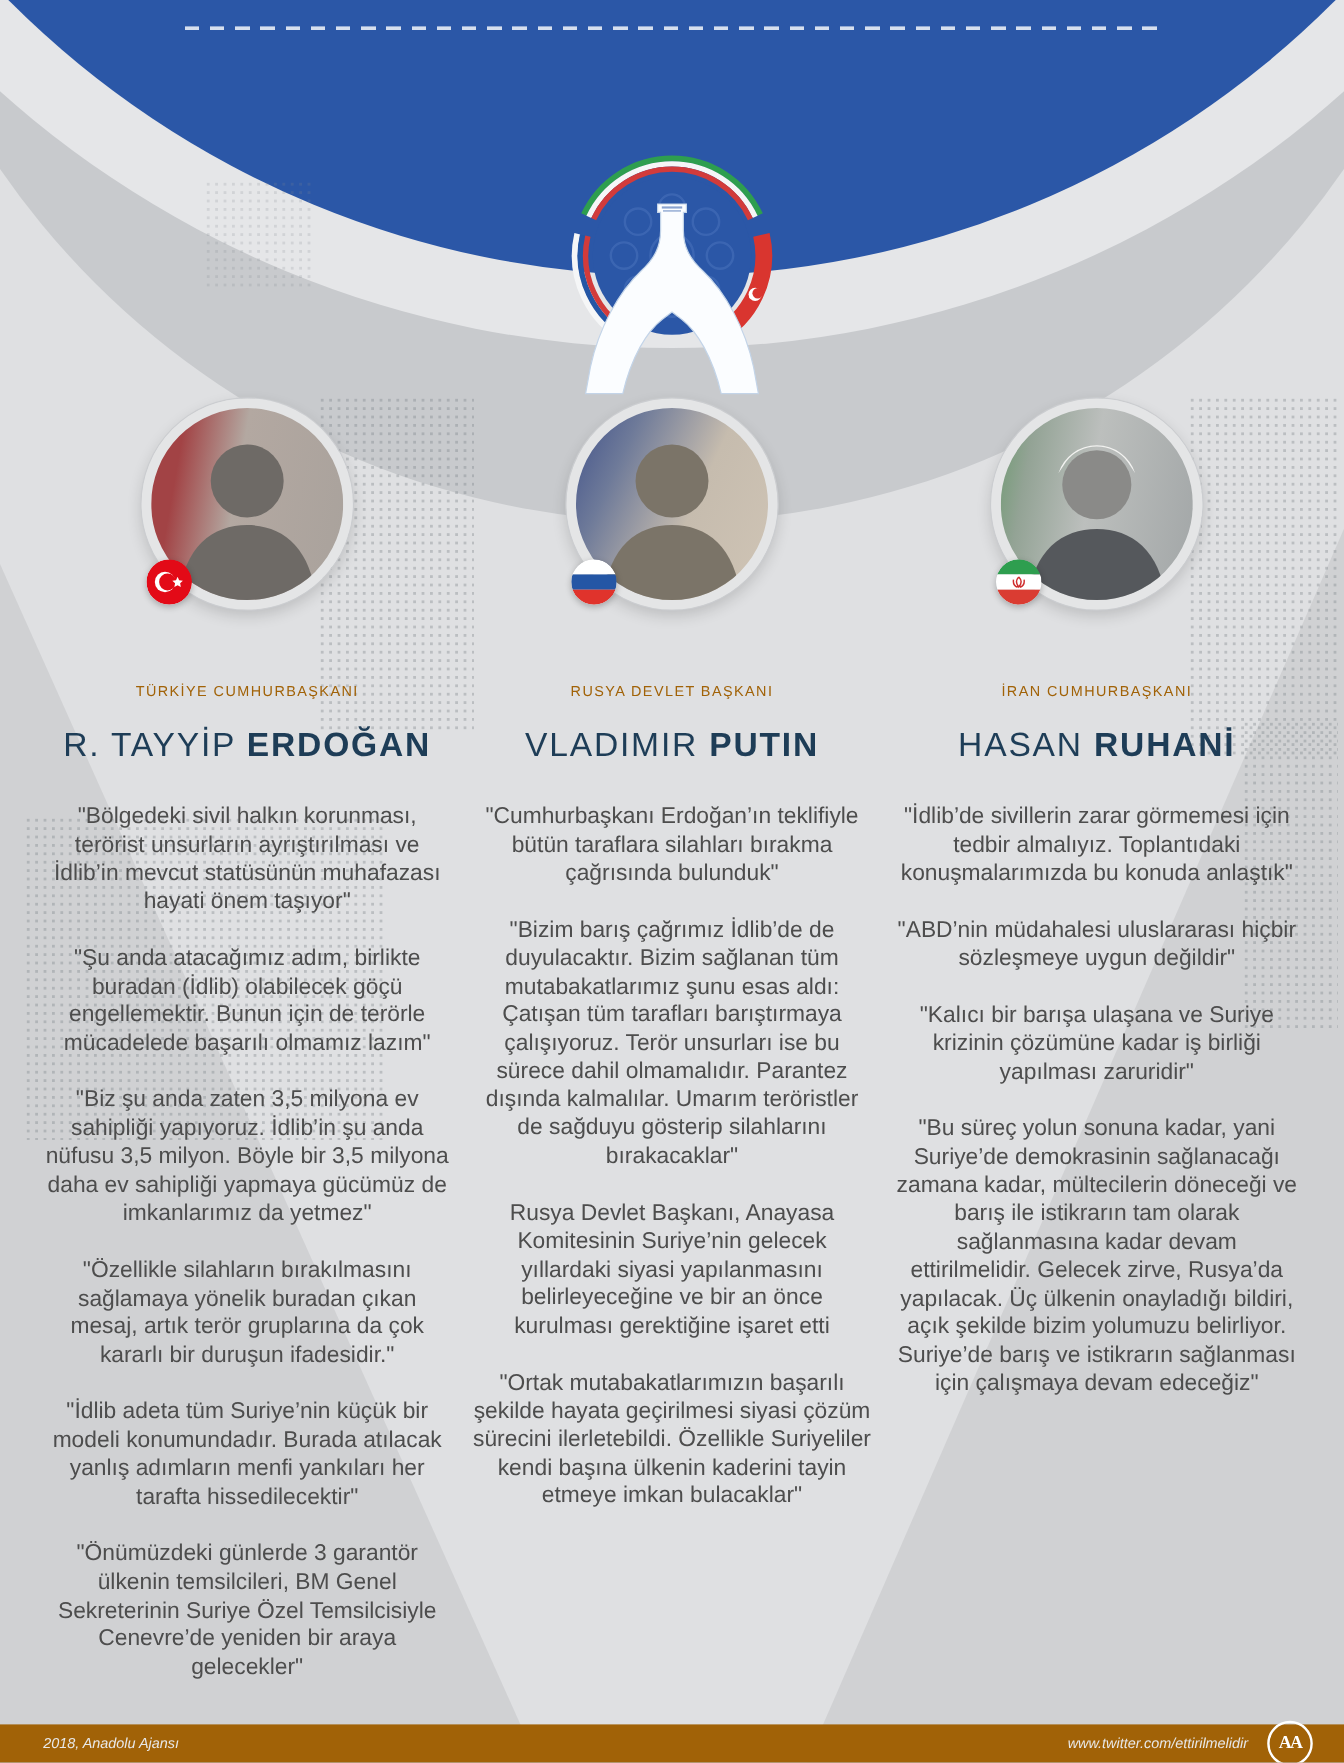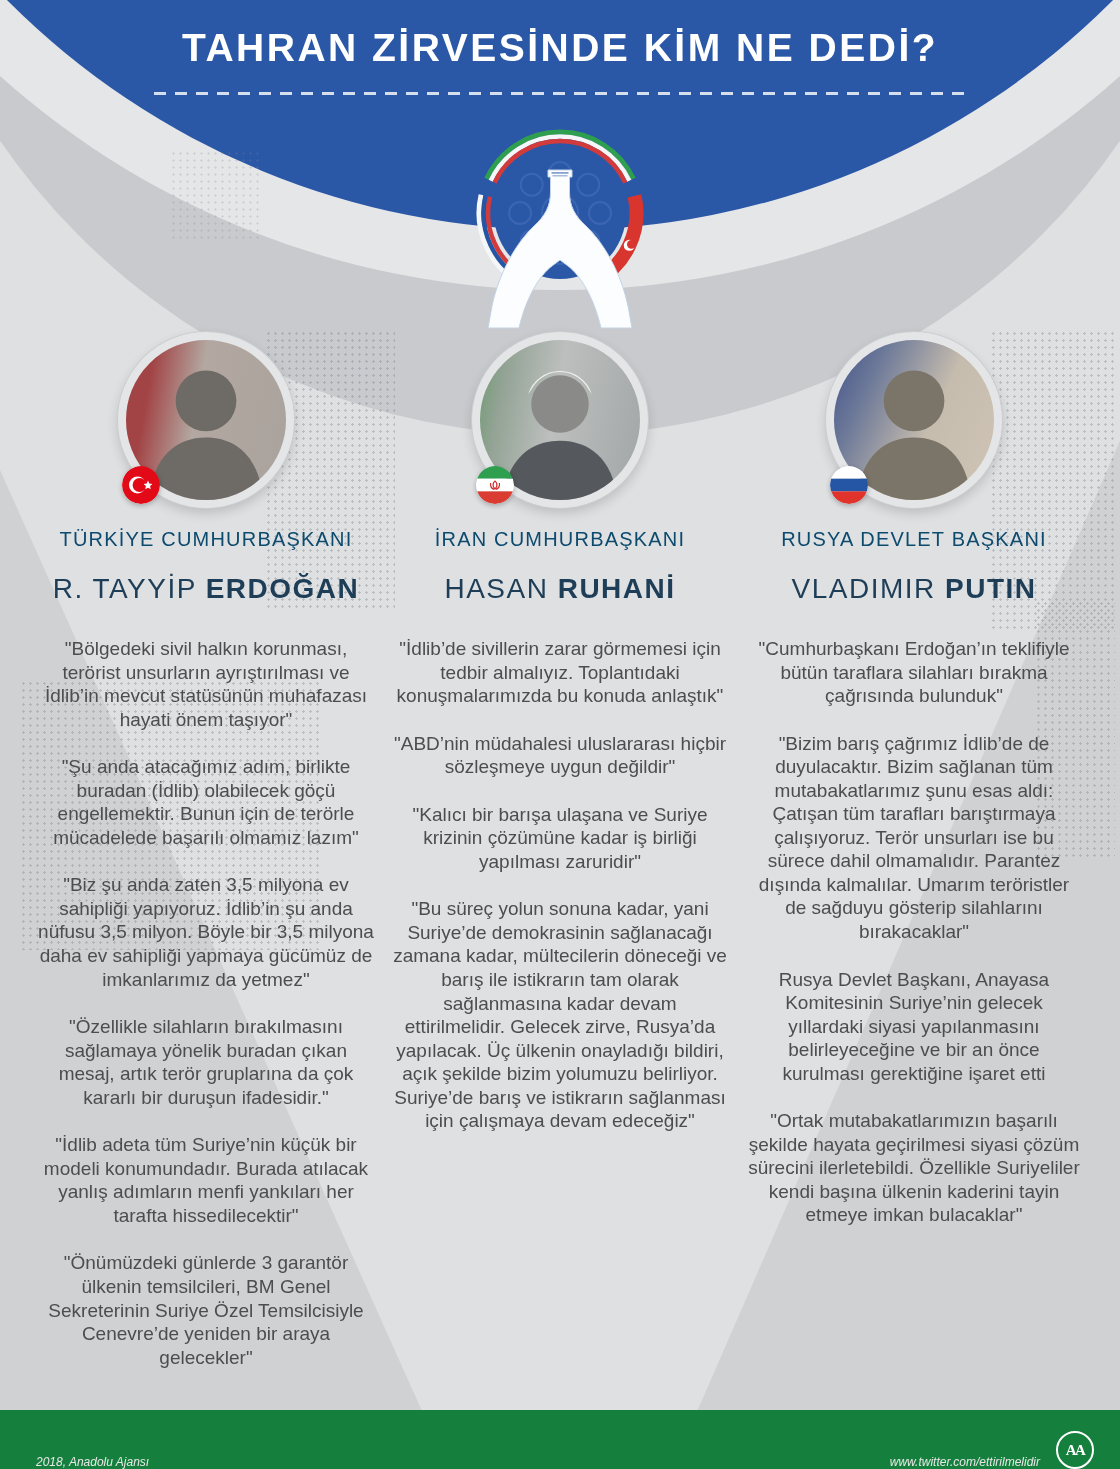--- a/index.html
+++ b/index.html
@@ -49,38 +49,38 @@
   .portrait svg{display:block; width:100%; height:100%;}
   .p-erdogan{background:linear-gradient(100deg,#a24345 0%,#a24345 16%,#b3a8a1 44%,#a9a29c 100%);}
   .p-putin  {background:linear-gradient(115deg,#40518a 0%,#6e7a99 24%,#c6bcae 58%,#cfc4b5 100%);}
   .p-ruhani {background:linear-gradient(100deg,#6f9a72 0%,#93a395 16%,#bcbfbd 46%,#a2a6a7 100%);}
   .flag-badge{
     position:absolute; left:4px; bottom:4px; width:38px; height:38px; border-radius:50%;
     overflow:hidden; box-shadow:0 2px 5px rgba(0,0,0,.25);
   }
   .flag-badge svg{display:block;}
   .role{
-    margin-top:20px; font-size:20px; letter-spacing:1.2px;
-    color:#0c4a6e; font-weight:500;
+    margin-top:61px; font-size:12px; letter-spacing:1.2px;
+    color:#a16207; font-weight:500;
   }
   .name{
     margin-top:22px; font-size:28px; letter-spacing:1.5px;
     color:#1e3d57; font-weight:500; white-space:nowrap;
   }
   .name b{font-weight:800;}
   .quotes{margin-top:32px; width:100%;}
   .quote{
     margin:0 0 24px; text-align:center;
     font-size:19px; line-height:1.24; color:#4d4d4d;
   }
   
   .footer{
-    position:absolute; left:0; right:0; bottom:0; height:59px; z-index:12;
-    background:#15803d; color:#e8e8e8;
-    display:flex; align-items:flex-end;
+    position:absolute; left:0; right:0; bottom:0; height:32px; z-index:12;
+    background:#a16207; color:#e8e8e8;
+    display:flex; align-items:center;
   }
   .footer .left{margin-left:36px; font-size:12px; font-style:italic;}
   .footer .right{margin-left:auto; font-size:12px; font-style:italic;}
   .aa-logo{
     margin:0 26px 0 16px; width:34px; height:34px; border-radius:50%;
     border:2.5px solid #ffffff; display:flex; align-items:center; justify-content:center;
     color:#ffffff; font-weight:800; font-size:15px; letter-spacing:-1.5px;font-family:Liberation Serif, serif;
   }
 </style>
 </head>
@@ -93,21 +93,20 @@
   <div class="wedge wedge-left"></div>
   <div class="wedge wedge-right"></div>
   <div class="dome dome-blue"></div>
   <div class="dots" style="left:20px;  top:680px; width:300px; height:270px;"></div>
   <div class="dots" style="left:265px; top:330px; width:130px; height:280px;"></div>
   <div class="dots" style="left:990px; top:330px; width:125px; height:300px;"></div>
   <div class="dots" style="left:1035px;top:600px; width:80px;  height:260px;"></div>
   <div class="dots" style="left:170px; top:150px; width:90px;  height:90px; opacity:.2;"></div>
 
   <div class="header">
-    <h1 class="title">TAHRAN ZİRVESİNDE KİM NE DEDİ?</h1>
     <div class="divider"></div>
     <div class="emblem">
       <svg viewBox="0 0 210 230" width="210" height="230">
 
         <circle cx="105" cy="95" r="66" fill="#2b57a7"></circle>
         <g stroke="#5b82c9" opacity="0.35" fill="none" stroke-width="2">
           <circle cx="105" cy="95" r="18"></circle>
           <circle cx="145" cy="95" r="11"></circle>
             <circle cx="133.3" cy="66.7" r="11"></circle>
           <circle cx="105" cy="55" r="11"></circle>
@@ -173,20 +172,53 @@
       </div>
       <div class="role">TÜRKİYE CUMHURBAŞKANI</div>
       <div class="name"><span>R. TAYYİP </span><b>ERDOĞAN</b></div>
       <div class="quotes">
           <p class="quote">"Bölgedeki sivil halkın korunması, terörist unsurların ayrıştırılması ve İdlib’in mevcut statüsünün muhafazası hayati önem taşıyor"</p>
           <p class="quote">"Şu anda atacağımız adım, birlikte buradan (İdlib) olabilecek göçü engellemektir. Bunun için de terörle mücadelede başarılı olmamız lazım"</p>
           <p class="quote">"Biz şu anda zaten 3,5 milyona ev sahipliği yapıyoruz. İdlib’in şu anda nüfusu 3,5 milyon. Böyle bir 3,5 milyona daha ev sahipliği yapmaya gücümüz de imkanlarımız da yetmez"</p>
           <p class="quote">"Özellikle silahların bırakılmasını sağlamaya yönelik buradan çıkan mesaj, artık terör gruplarına da çok kararlı bir duruşun ifadesidir."</p>
           <p class="quote">"İdlib adeta tüm Suriye’nin küçük bir modeli konumundadır. Burada atılacak yanlış adımların menfi yankıları her tarafta hissedilecektir"</p>
           <p class="quote">"Önümüzdeki günlerde 3 garantör ülkenin temsilcileri, BM Genel Sekreterinin Suriye Özel Temsilcisiyle Cenevre’de yeniden bir araya gelecekler"</p>
+        </div>
+    </div>
+
+    <div class="column">
+      <div class="portrait-wrap">
+        <div class="portrait p-putin">
+          <svg viewBox="0 0 100 100">
+            <circle cx="50" cy="38" r="19" fill="#7b7468"></circle>
+            <path d="M14,100 C17,72 32,61 50,61 C68,61 83,72 86,100 Z" fill="#7b7468"></path>
+          </svg>
+        </div>
+        <div class="flag-badge">
+          <svg viewBox="0 0 38 38" width="38" height="38">
+            <defs>
+                <clipPath id="cr">
+                  <circle cx="19" cy="19" r="19"></circle>
+                </clipPath>
+              </defs>
+            <g clip-path="url(#cr)">
+              <rect x="0" y="0" width="38" height="12.7" fill="#ffffff"></rect>
+              <rect x="0" y="12.7" width="38" height="12.7" fill="#2456a5"></rect>
+              <rect x="0" y="25.4" width="38" height="12.7" fill="#e0332c"></rect>
+            </g>
+          </svg>
+        </div>
+      </div>
+      <div class="role">RUSYA DEVLET BAŞKANI</div>
+      <div class="name"><span>VLADIMIR </span><b>PUTIN</b></div>
+      <div class="quotes">
+          <p class="quote">"Cumhurbaşkanı Erdoğan’ın teklifiyle bütün taraflara silahları bırakma çağrısında bulunduk"</p>
+          <p class="quote">"Bizim barış çağrımız İdlib’de de duyulacaktır. Bizim sağlanan tüm mutabakatlarımız şunu esas aldı: Çatışan tüm tarafları barıştırmaya çalışıyoruz. Terör unsurları ise bu sürece dahil olmamalıdır. Parantez dışında kalmalılar. Umarım teröristler de sağduyu gösterip silahlarını bırakacaklar"</p>
+          <p class="quote">Rusya Devlet Başkanı, Anayasa Komitesinin Suriye’nin gelecek yıllardaki siyasi yapılanmasını belirleyeceğine ve bir an önce kurulması gerektiğine işaret etti</p>
+          <p class="quote">"Ortak mutabakatlarımızın başarılı şekilde hayata geçirilmesi siyasi çözüm sürecini ilerletebildi. Özellikle Suriyeliler kendi başına ülkenin kaderini tayin etmeye imkan bulacaklar"</p>
         </div>
     </div>
 
     <div class="column">
       <div class="portrait-wrap">
         <div class="portrait p-ruhani">
           <svg viewBox="0 0 100 100">
             <circle cx="50" cy="40" r="18" fill="#8a8a88"></circle>
             <path d="M30,34 A21,21 0 0 1 70,34 L66,28 A20,20 0 0 0 34,28 Z" fill="#f2f2f0"></path>
             <path d="M14,100 C17,74 32,63 50,63 C68,63 83,74 86,100 Z" fill="#55585c"></path>
@@ -211,53 +243,20 @@
       <div class="role">İRAN CUMHURBAŞKANI</div>
       <div class="name"><span>HASAN </span><b>RUHANİ</b></div>
       <div class="quotes">
           <p class="quote">"İdlib’de sivillerin zarar görmemesi için tedbir almalıyız. Toplantıdaki konuşmalarımızda bu konuda anlaştık"</p>
           <p class="quote">"ABD’nin müdahalesi uluslararası hiçbir sözleşmeye uygun değildir"</p>
           <p class="quote">"Kalıcı bir barışa ulaşana ve Suriye krizinin çözümüne kadar iş birliği yapılması zaruridir"</p>
           <p class="quote">"Bu süreç yolun sonuna kadar, yani Suriye’de demokrasinin sağlanacağı zamana kadar, mültecilerin döneceği ve barış ile istikrarın tam olarak sağlanmasına kadar devam ettirilmelidir. Gelecek zirve, Rusya’da yapılacak. Üç ülkenin onayladığı bildiri, açık şekilde bizim yolumuzu belirliyor. Suriye’de barış ve istikrarın sağlanması için çalışmaya devam edeceğiz"</p>
         </div>
     </div>
 
-    <div class="column">
-      <div class="portrait-wrap">
-        <div class="portrait p-putin">
-          <svg viewBox="0 0 100 100">
-            <circle cx="50" cy="38" r="19" fill="#7b7468"></circle>
-            <path d="M14,100 C17,72 32,61 50,61 C68,61 83,72 86,100 Z" fill="#7b7468"></path>
-          </svg>
-        </div>
-        <div class="flag-badge">
-          <svg viewBox="0 0 38 38" width="38" height="38">
-            <defs>
-                <clipPath id="cr">
-                  <circle cx="19" cy="19" r="19"></circle>
-                </clipPath>
-              </defs>
-            <g clip-path="url(#cr)">
-              <rect x="0" y="0" width="38" height="12.7" fill="#ffffff"></rect>
-              <rect x="0" y="12.7" width="38" height="12.7" fill="#2456a5"></rect>
-              <rect x="0" y="25.4" width="38" height="12.7" fill="#e0332c"></rect>
-            </g>
-          </svg>
-        </div>
-      </div>
-      <div class="role">RUSYA DEVLET BAŞKANI</div>
-      <div class="name"><span>VLADIMIR </span><b>PUTIN</b></div>
-      <div class="quotes">
-          <p class="quote">"Cumhurbaşkanı Erdoğan’ın teklifiyle bütün taraflara silahları bırakma çağrısında bulunduk"</p>
-          <p class="quote">"Bizim barış çağrımız İdlib’de de duyulacaktır. Bizim sağlanan tüm mutabakatlarımız şunu esas aldı: Çatışan tüm tarafları barıştırmaya çalışıyoruz. Terör unsurları ise bu sürece dahil olmamalıdır. Parantez dışında kalmalılar. Umarım teröristler de sağduyu gösterip silahlarını bırakacaklar"</p>
-          <p class="quote">Rusya Devlet Başkanı, Anayasa Komitesinin Suriye’nin gelecek yıllardaki siyasi yapılanmasını belirleyeceğine ve bir an önce kurulması gerektiğine işaret etti</p>
-          <p class="quote">"Ortak mutabakatlarımızın başarılı şekilde hayata geçirilmesi siyasi çözüm sürecini ilerletebildi. Özellikle Suriyeliler kendi başına ülkenin kaderini tayin etmeye imkan bulacaklar"</p>
-        </div>
-    </div>
-
   </div>
 
   <div class="footer">
     <span class="left">2018, Anadolu Ajansı</span>
     <span class="right">www.twitter.com/ettirilmelidir</span>
     <span class="aa-logo">AA</span>
   </div>
 
 </div>
 

